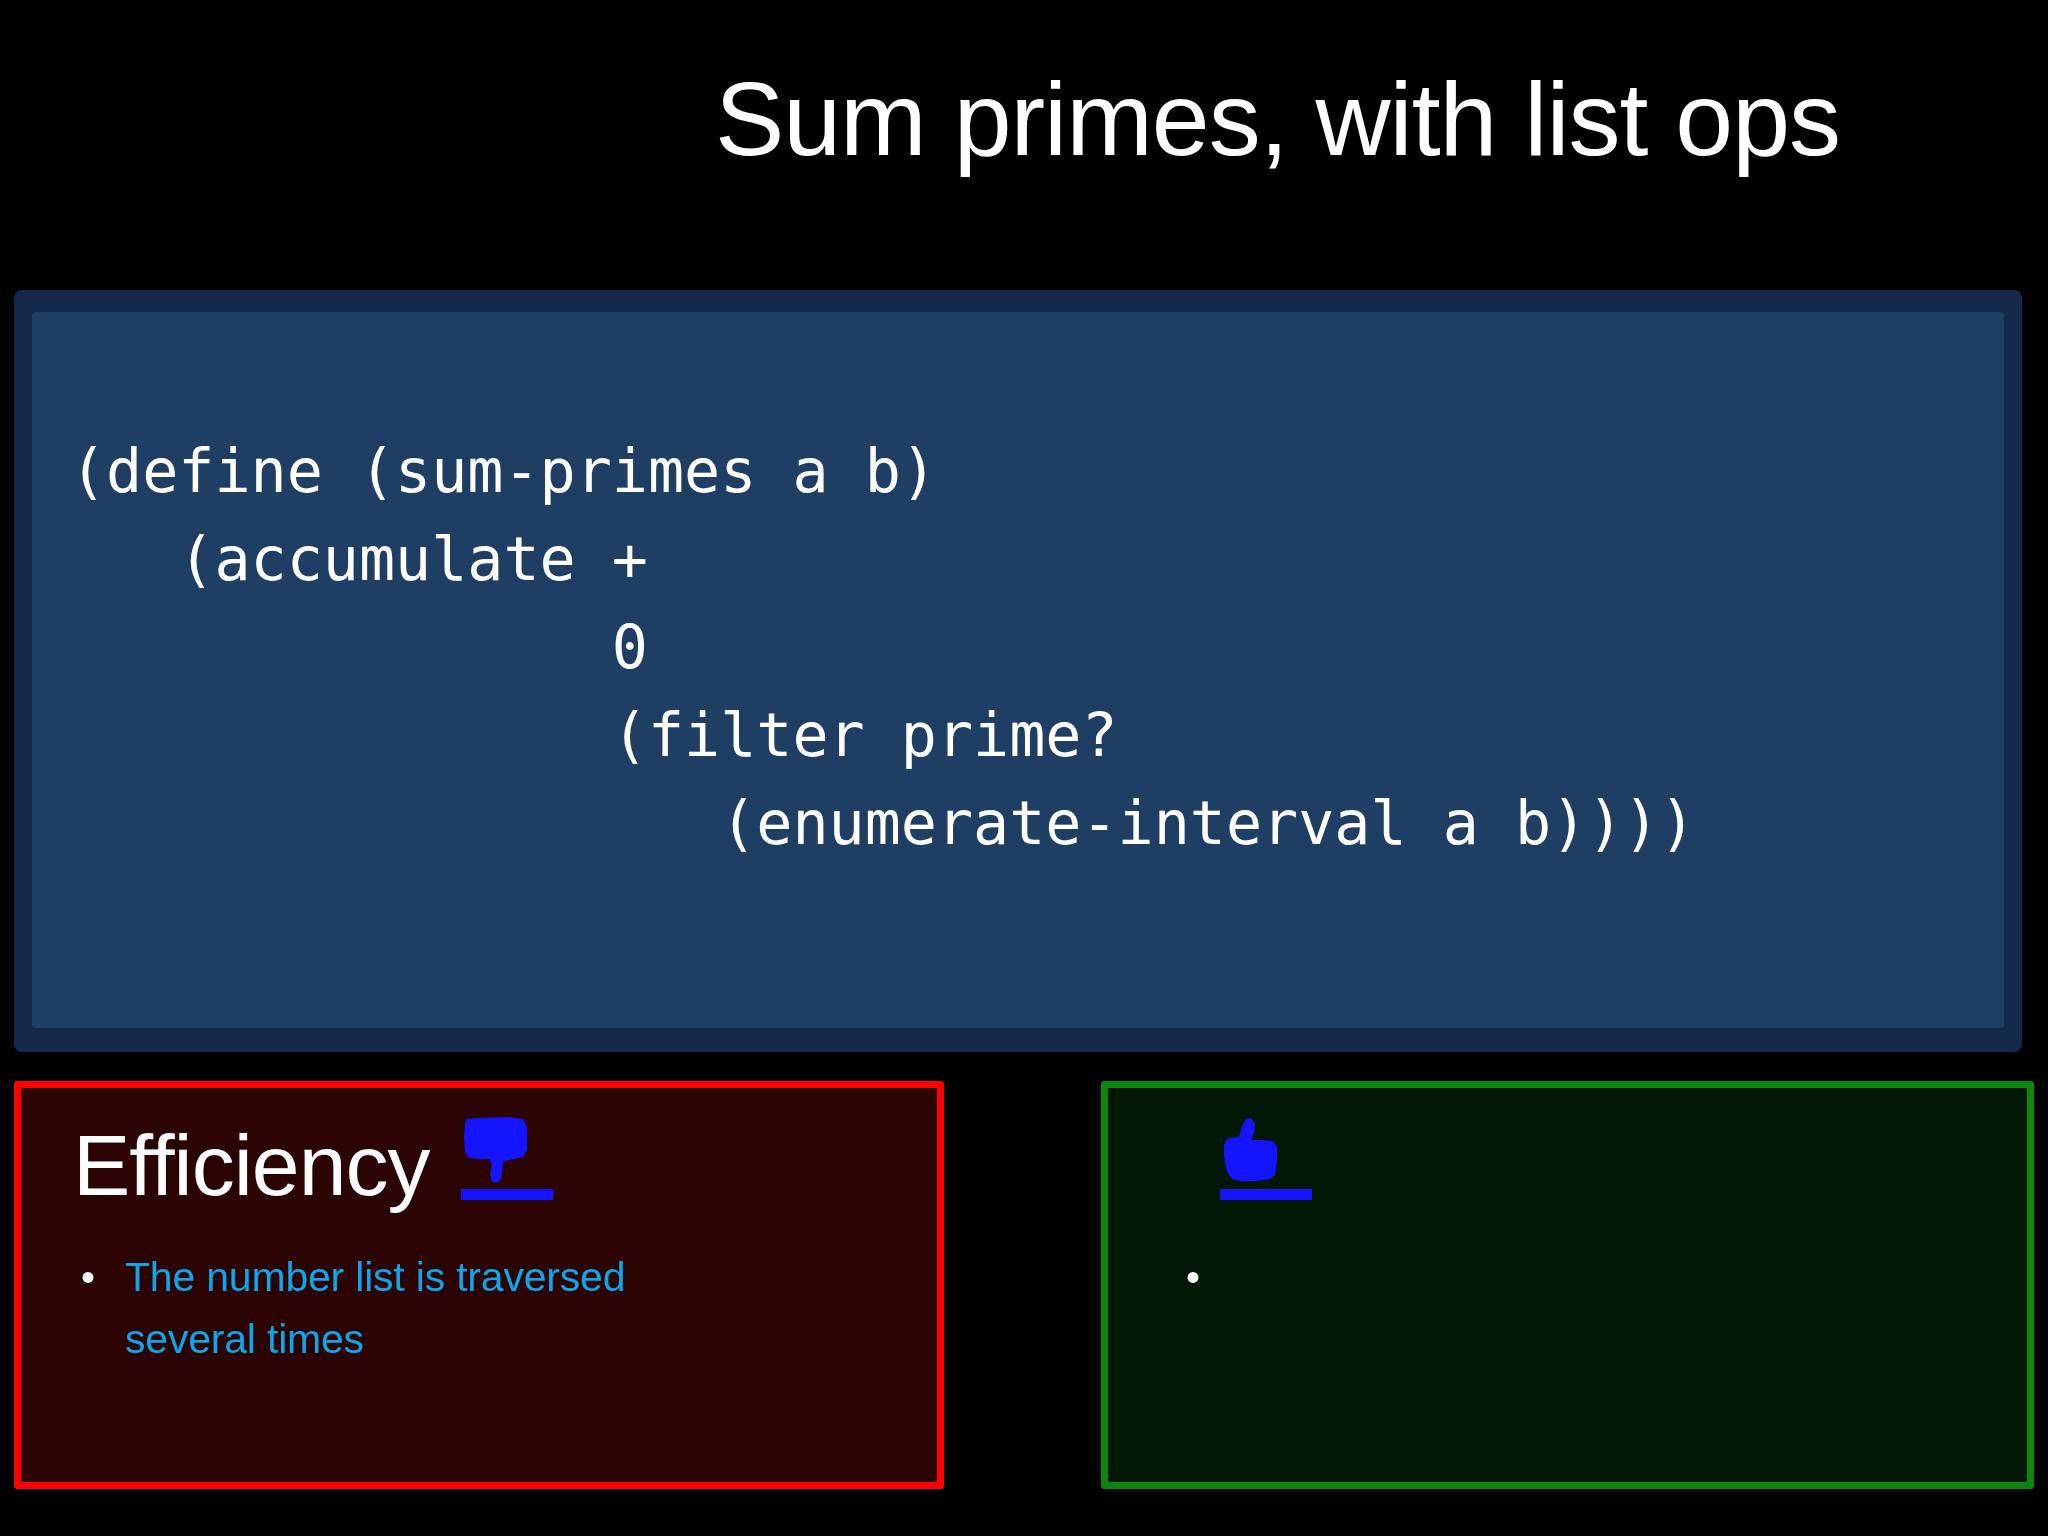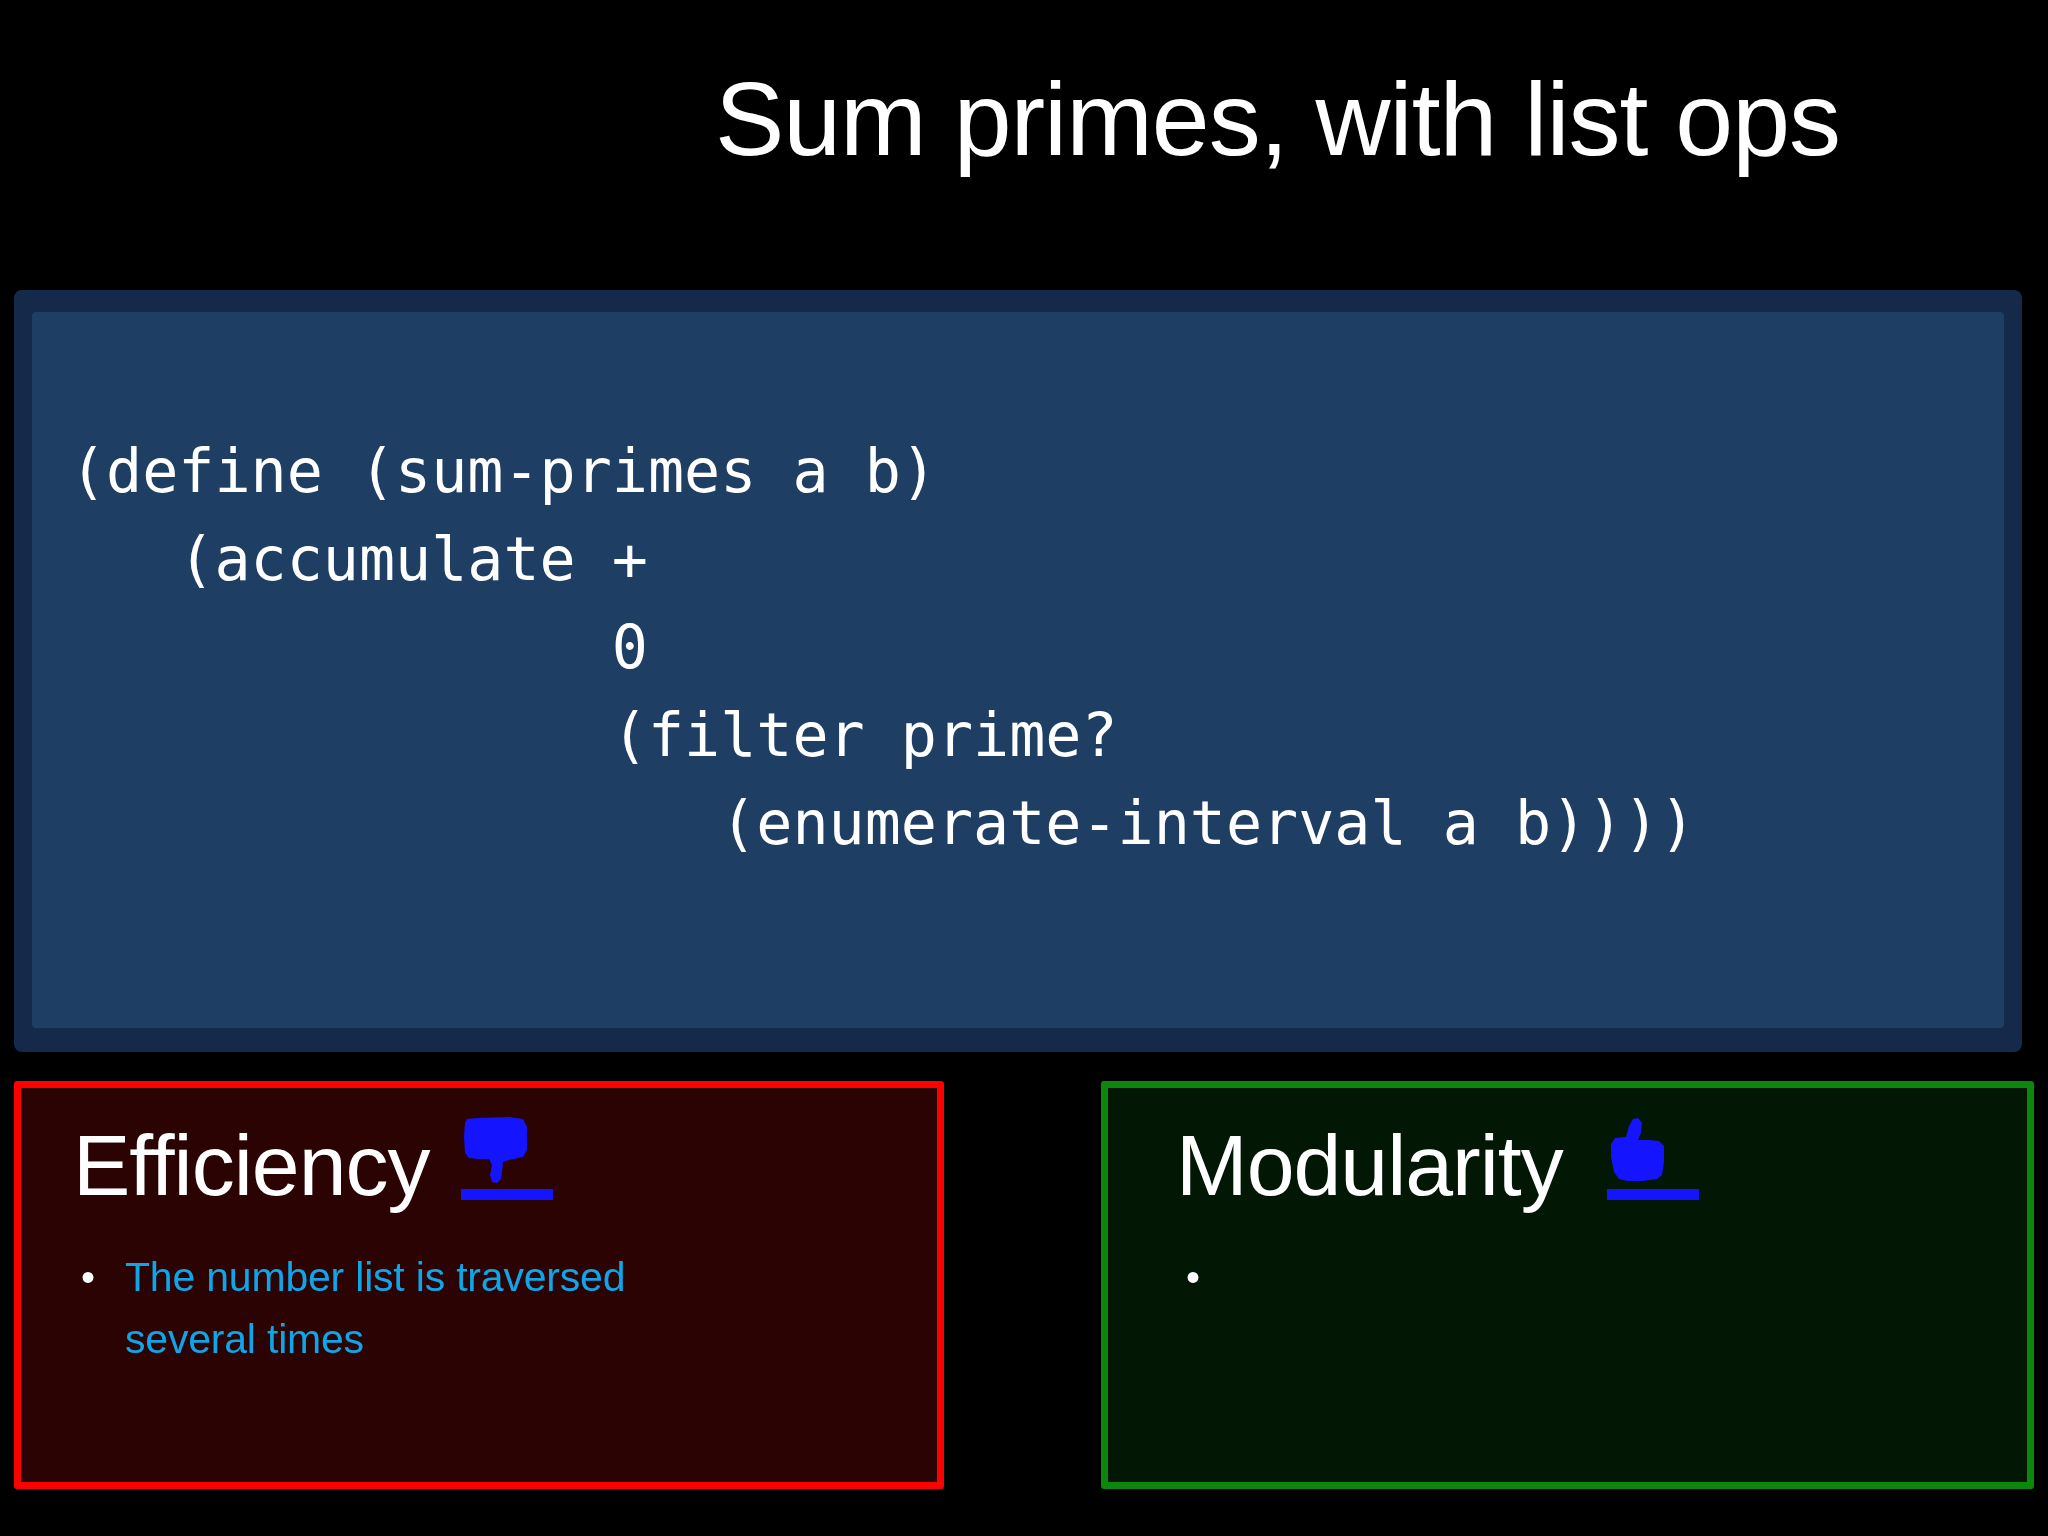--- a/index.html
+++ b/index.html
@@ -189,21 +189,20 @@
     <div class="panel-body">
       <div class="bullet-row">
         <span class="bullet-dot">•</span>
         <span class="bullet-text">The number list is traversed several times</span>
       </div>
     </div>
   </div>
 
   <div id="panel-modularity" class="panel">
     <div class="panel-head">
-      <span class="panel-title">Modularity</span>
       <span class="thumb-icon">
         <svg width="110" height="96" viewBox="0 0 110 96" xmlns="http://www.w3.org/2000/svg">
           <path d="M22 9 L26 2 L31 1 L35 6 L34 16 L31 23 L42 23 L52 24 L57 29 L57 45 L55 58 L50 62 L36 64 L20 64 L12 62 L7 55 L4 40 L4 27 L8 21 L19 20 Z" fill="#1414ff"></path>
           <rect x="0" y="72" width="92" height="11" fill="#1414ff"></rect>
         </svg>
       </span>
     </div>
     <div class="panel-body">
       <div class="bullet-row">
         <span class="bullet-dot">•</span>

